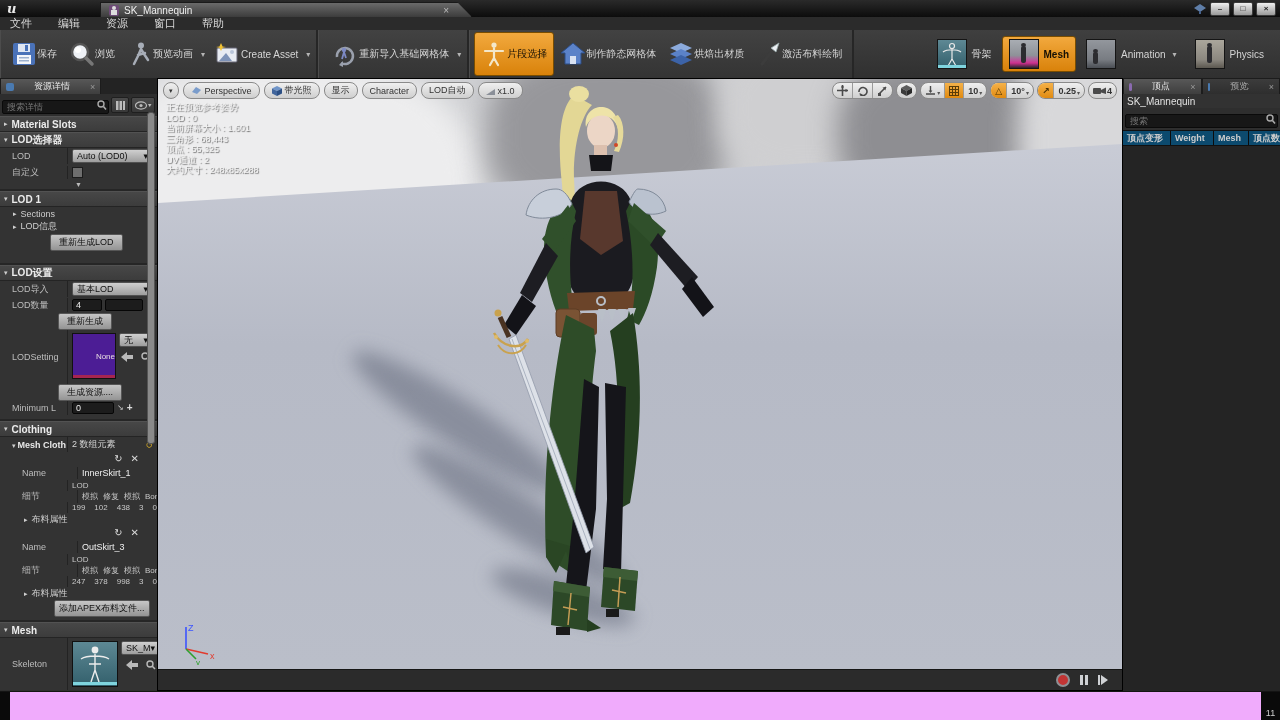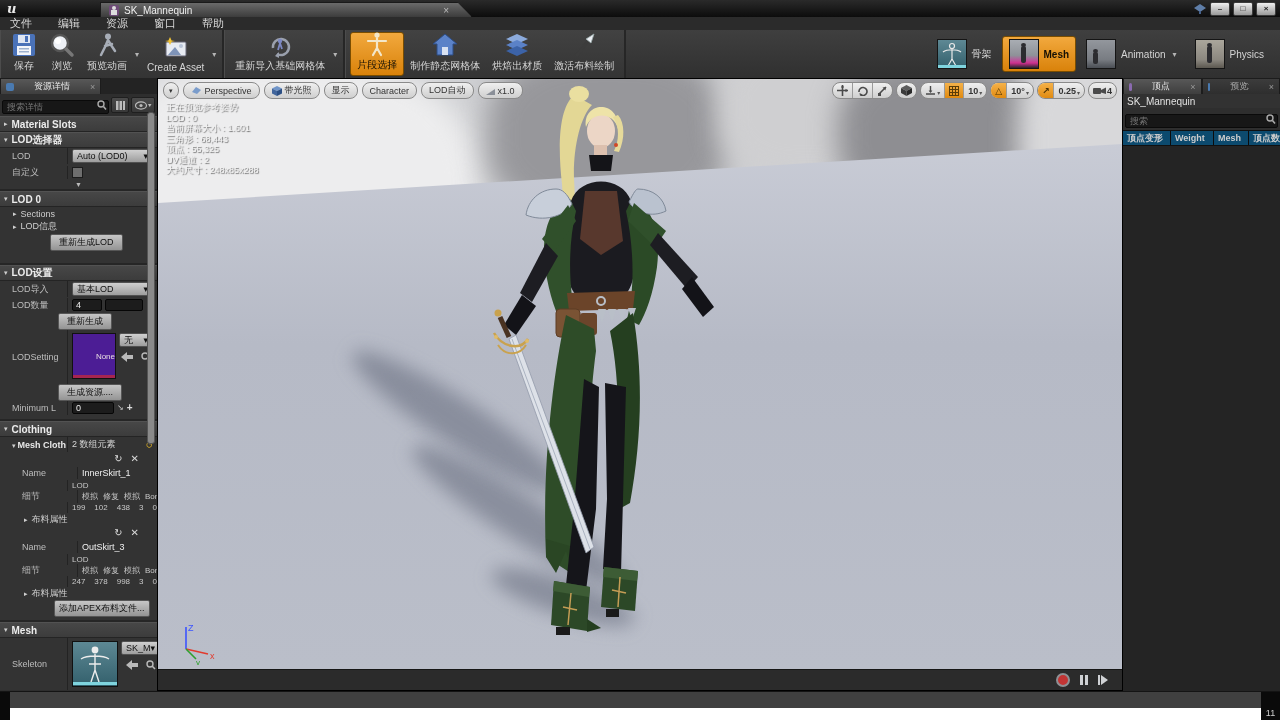--- a/index.html
+++ b/index.html
@@ -30,21 +30,21 @@
   
   .menubar{position:absolute;left:0;top:17px;width:1280px;height:13px;background:#2b2b2b;
     display:flex;align-items:center;gap:26px;padding-left:10px;border-bottom:1px solid #1d1d1d}
   .menu-item{color:#d8d8d8;font-size:11px}
 
   
   .toolbar{position:absolute;left:0;top:30px;width:1280px;height:48px;
     background:linear-gradient(#3f3f3f,#303030);border-bottom:1px solid #1a1a1a;display:flex;align-items:stretch}
   .tgroup{display:flex;align-items:stretch;background:linear-gradient(#424242,#343434);
     border-right:2px solid #262626;border-left:1px solid #4c4c4c;padding:2px 4px}
-  .tbtn{display:flex;flex-direction:column;align-items:center;justify-content:flex-end;
+  .tbtn{display:flex;align-items:center;justify-content:flex-end;
     padding:2px 6px 3px 6px;border-radius:3px}
   .tbtn .ticon{height:28px;display:flex;align-items:center;justify-content:center}
   .tbtn .tlabel{font-size:10px;color:#d5d5d5;white-space:nowrap;margin-top:1px}
   .tbtn.orange{background:linear-gradient(#f2a93e,#d9820a);border:1px solid #7a4d00}
   .tbtn.orange .tlabel{color:#151005}
   .tcaret{align-self:center;color:#b5b5b5;font-size:8px;padding:0 2px}
   .modes{margin-left:auto;display:flex;align-items:center;gap:4px;padding-right:10px}
   .mode{display:flex;align-items:center;gap:5px;padding:2px 6px;border-radius:3px}
   .mode .mlabel{font-size:10px;color:#d5d5d5}
   .mode.selected{background:linear-gradient(#f2a93e,#d9820a);border:1px solid #7a4d00}
@@ -124,21 +124,21 @@
   .stepbtn b{display:block;width:0;height:0;border-left:7px solid #cfd1d4;border-top:5px solid transparent;border-bottom:5px solid transparent}
   .axisg{position:absolute;left:16px;top:540px}
 
   
   .rheaderrow{display:flex;height:14px;background:#0c4a6e;border-top:1px solid #111;border-bottom:1px solid #111}
   .rhcell{font-size:9px;color:#cccccc;font-weight:bold;display:flex;align-items:center;padding-left:4px;
     border-right:1px solid #0c0c0c;white-space:nowrap;overflow:hidden}
   .rname{height:14px;display:flex;align-items:center;padding-left:4px;font-size:10px;color:#e0e0e0;background:#323232}
 
   
-  .bottomstrip{position:absolute;left:0;top:692px;width:1280px;height:16px;background:#404040}
+  .bottomstrip{position:absolute;left:0;top:692px;width:1280px;height:28px;background:#f0abfc}
   .bs-black-left{position:absolute;left:0;top:0;width:10px;height:28px;background:#0a0a0a}
   .bs-black-right{position:absolute;right:0;top:0;width:19px;height:28px;background:#0a0a0a;color:#cfcfcf;
     font-size:9px;display:flex;align-items:flex-end;justify-content:center;padding-bottom:2px;box-sizing:border-box}
 
   .scrollthumb{position:absolute;right:2px;top:34px;width:6px;height:330px;background:#8a8a8a;border-radius:3px;border:1px solid #555}
   .divline{height:2px;background:#262626}
 </style>
 </head>
 <body>
 
@@ -363,21 +363,21 @@
             <span style="width:9px;height:9px;background:#6e6e6e;border:1px solid #1c1c1c"></span>
           </span>
       </div>
       <div style="height:9px;background:#333;display:flex;justify-content:center;align-items:center">
           <span style="font-size:7px;color:#bbb">▼</span>
         </div>
       <div class="divline"></div>
 
       <div class="cathdr">
           <span class="arr">▾</span>
-          <span>LOD 0</span>
+          <span>LOD 1</span>
         </div>
       <div class="subrow">
           <span class="arr">▸</span>
           <span>Sections</span>
         </div>
       <div class="subrow">
           <span class="arr">▸</span>
           <span>LOD信息</span>
         </div>
       <div style="height:18px;background:#333;display:flex;align-items:center;padding-left:50px">

